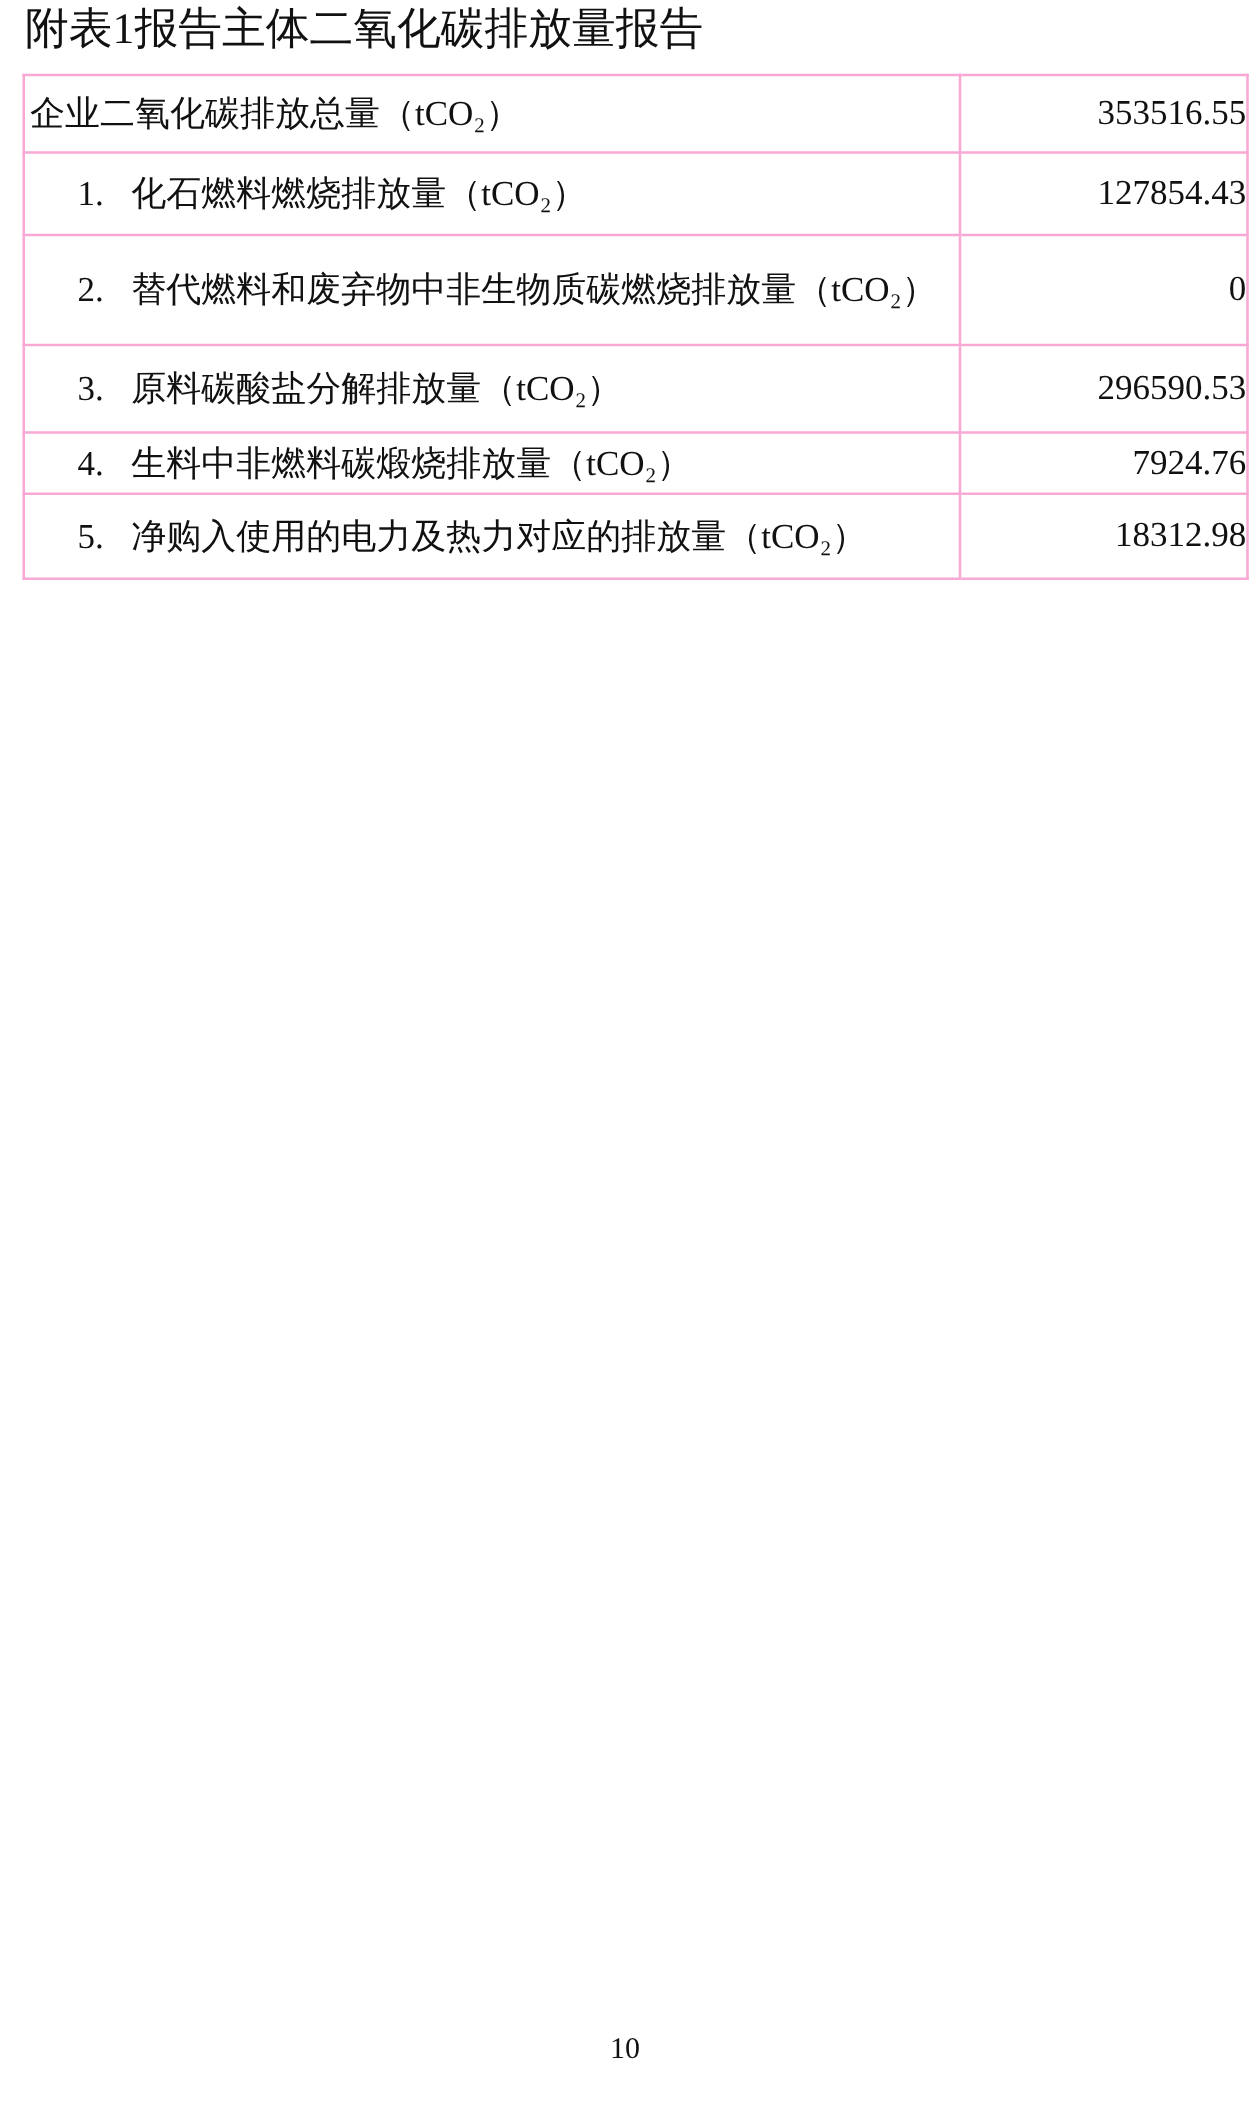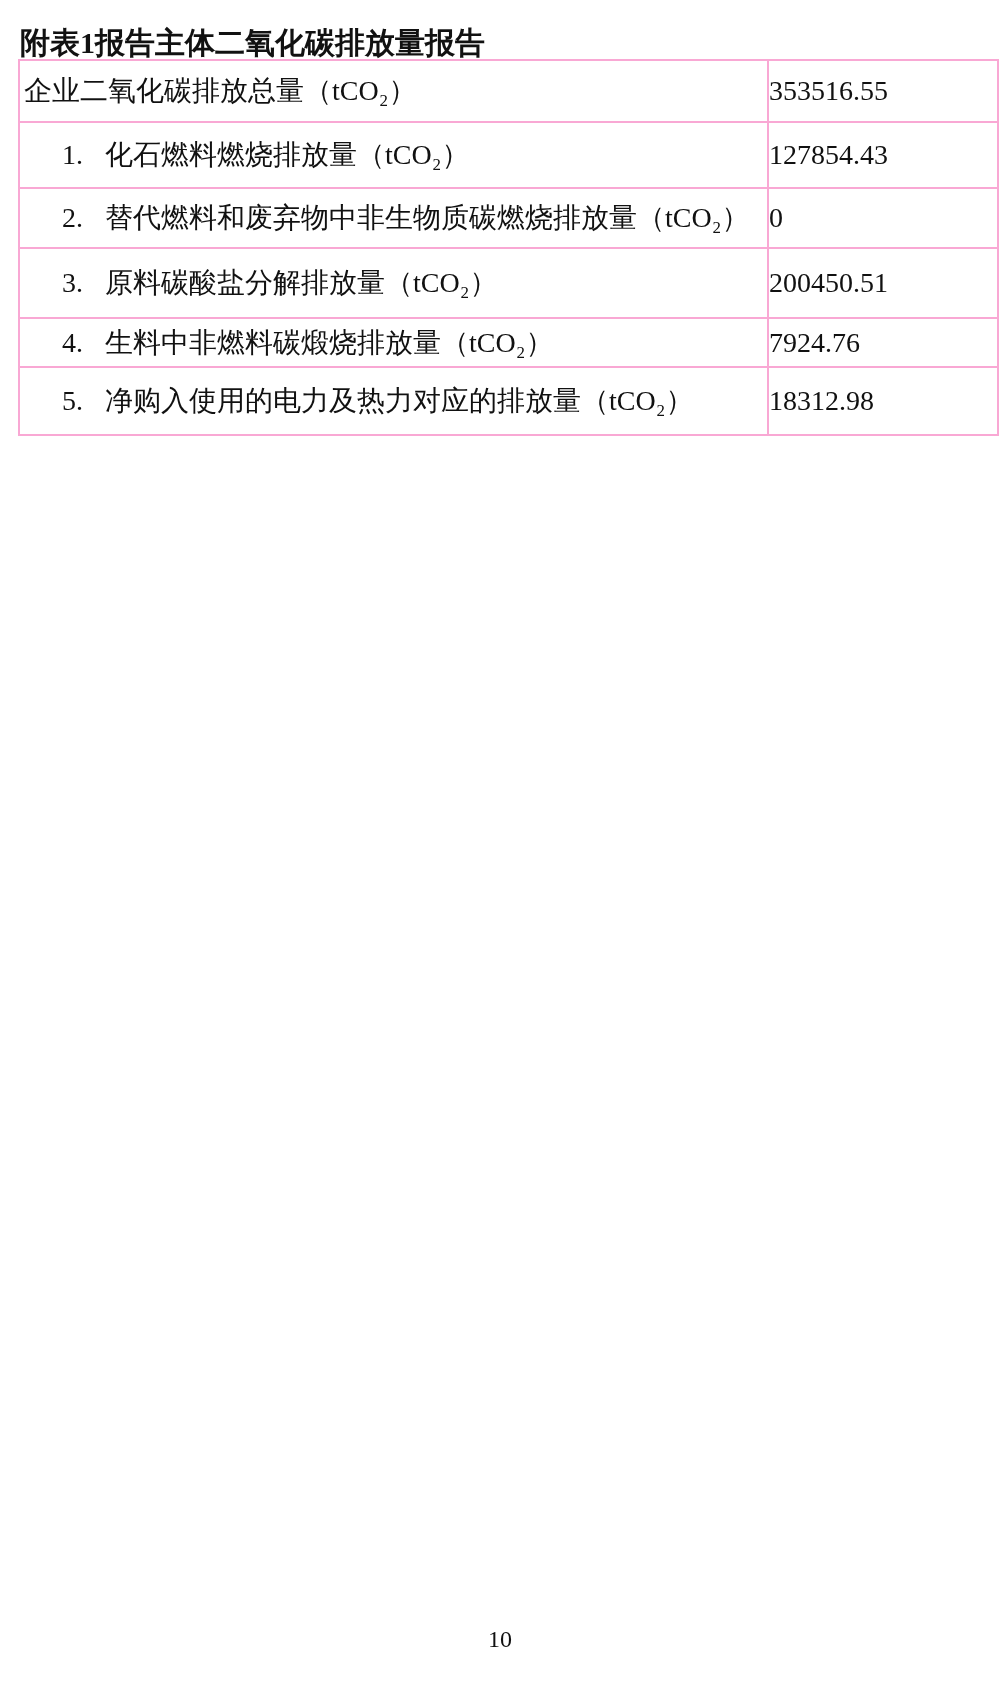--- a/index.html
+++ b/index.html
@@ -9,53 +9,52 @@
     width: 1000px;
     height: 1686px;
     overflow: hidden;
     font-family: "Liberation Serif", "DejaVu Serif", serif;
     color: #111111;
   }
   .doc-title {
     position: absolute;
     top: 3px;
     left: 20px;
-    font-size: 30px;
+    font-size: 35px;
     line-height: 40px;
-    font-weight: bold;
+    font-weight: normal;
     white-space: nowrap;
-    margin-top: 20px;
   }
   table.emissions {
     position: absolute;
     top: 59px;
     left: 18px;
     width: 979px;
     border-collapse: collapse;
     table-layout: fixed;
   }
   table.emissions td {
     border: 2px solid #f9a8d4;
     font-size: 28px;
     vertical-align: middle;
     overflow: hidden;
   }
   col.c-label { width: 749px; }
   col.c-value { width: 230px; }
   tr.r1 { height: 62px; }
   tr.r2 { height: 66px; padding-left: 25px; }
-  tr.r3 { height: 60px; }
+  tr.r3 { height: 88px; }
   tr.r4 { height: 70px; padding-left: 12px; }
   tr.r5 { height: 49px; margin-left: 45px; }
   tr.r6 { height: 68px; }
   td.label-cell { padding-left: 4px; white-space: nowrap; }
   tr.indent td.label-cell { padding-left: 42px; }
   .row-num { margin-right: 22px; }
   .row-num:empty { margin-right: 0; }
-  td.value-cell { text-align: left; }
+  td.value-cell { text-align: right; }
   .page-number {
     position: absolute;
     top: 1624px;
     left: 0;
     width: 100%;
     text-align: center;
     font-size: 24px;
     line-height: 30px;
   }
 </style>
@@ -85,21 +84,21 @@
     <tr class="r3 indent">
       <td class="label-cell">
         <span class="row-num">2.</span><span>替代燃料和废弃物中非生物质碳燃烧排放量（tCO₂）</span>
       </td>
       <td class="value-cell">0</td>
     </tr>
     <tr class="r4 indent">
       <td class="label-cell">
         <span class="row-num">3.</span><span>原料碳酸盐分解排放量（tCO₂）</span>
       </td>
-      <td class="value-cell">200450.51</td>
+      <td class="value-cell">296590.53</td>
     </tr>
     <tr class="r5 indent">
       <td class="label-cell">
         <span class="row-num">4.</span><span>生料中非燃料碳煅烧排放量（tCO₂）</span>
       </td>
       <td class="value-cell">7924.76</td>
     </tr>
     <tr class="r6 indent">
       <td class="label-cell">
         <span class="row-num">5.</span><span>净购入使用的电力及热力对应的排放量（tCO₂）</span>

